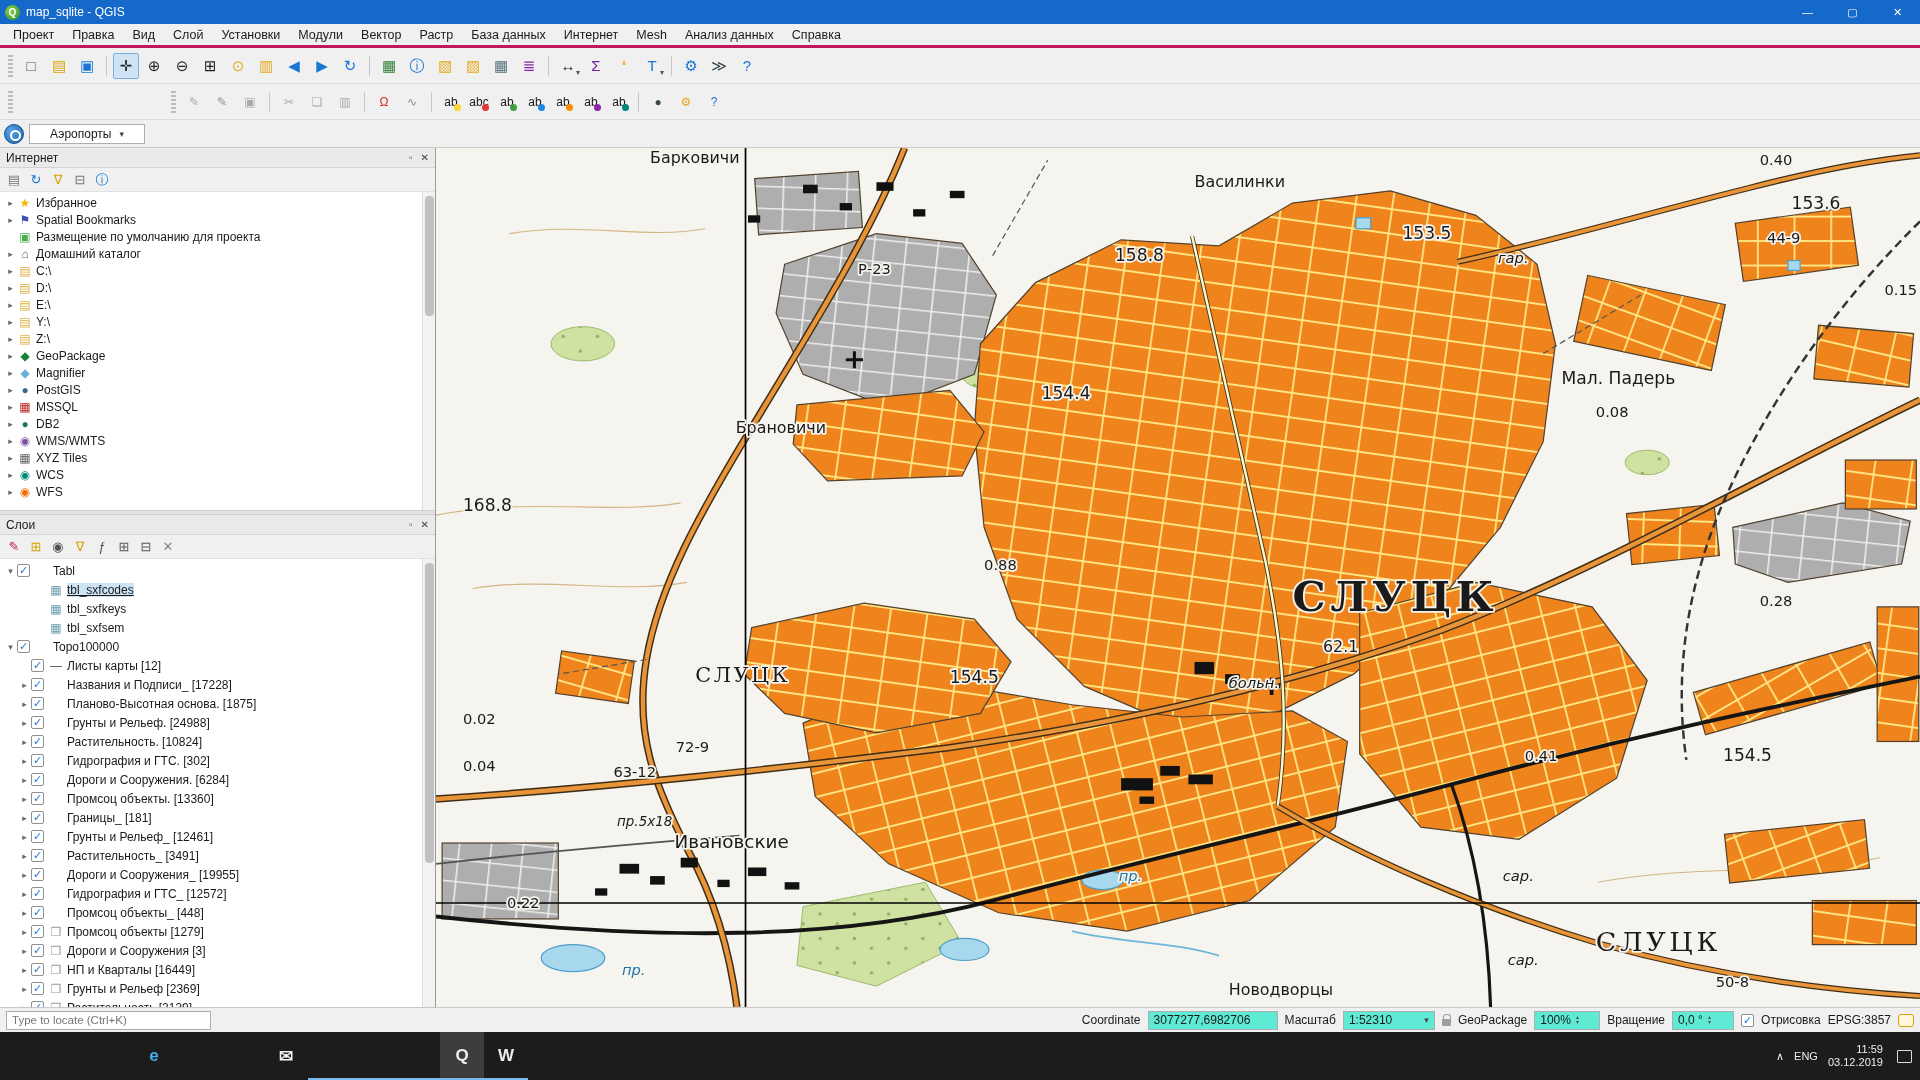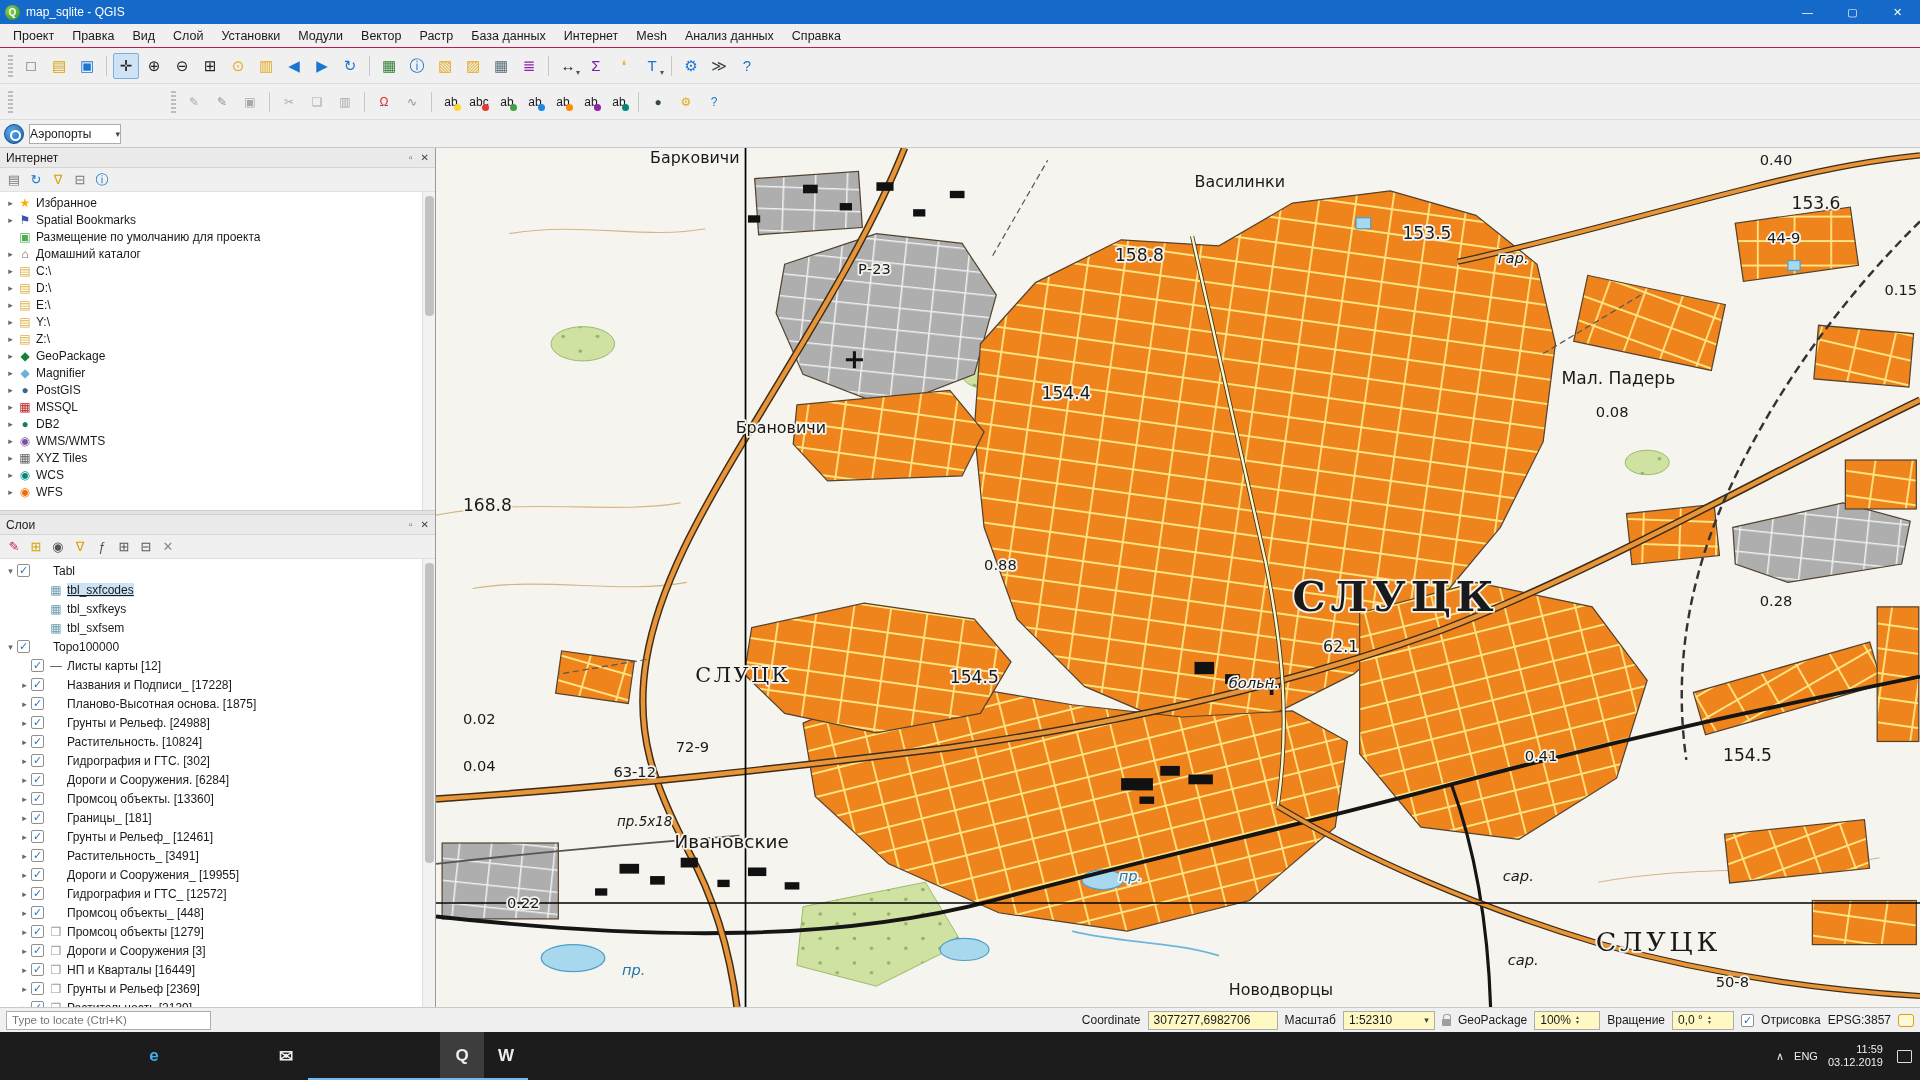--- a/index.html
+++ b/index.html
@@ -11,41 +11,41 @@
   .titlebar { height:24px; background:#1569c8; color:#fff; display:flex; align-items:center; flex:0 0 auto; }
   .titlebar .appicon { width:15px; height:15px; margin:0 6px 0 5px; border-radius:50%;
     background:radial-gradient(circle at 35% 35%, #8bd34a, #2e8b2e); color:#fff; font-size:10px; font-weight:bold;
     display:flex; align-items:center; justify-content:center; }
   .titlebar .wtitle { font-size:12px; }
   .titlebar .spacer { flex:1; }
   .winbtn { width:45px; height:24px; display:flex; align-items:center; justify-content:center; font-size:11px; color:#fff; }
   .winbtn.close { background:transparent; }
 
   
-  .menubar { height:24px; background:#f0f0f0; display:flex; align-items:center; padding-left:4px; border-bottom:1px solid #be185d; flex:0 0 auto; }
+  .menubar { height:24px; background:#f0f0f0; display:flex; align-items:center; padding-left:4px; border-bottom:3px solid #be185d; flex:0 0 auto; }
   .menuitem { padding:3px 9px; font-size:12.5px; }
 
   
   .toolbar { height:36px; background:#f0f0f0; display:flex; align-items:center; padding:0 4px; border-bottom:1px solid #dcdcdc; flex:0 0 auto; }
   .grip { width:5px; height:22px; margin:0 4px; background:repeating-linear-gradient(to bottom,#bdbdbd 0 2px,transparent 2px 4px); flex:0 0 auto; }
   .tbtn { width:26px; height:26px; margin:0 1px; border:1px solid transparent; border-radius:2px;
     display:flex; align-items:center; justify-content:center; position:relative; flex:0 0 auto; }
   .tbtn .tglyph { font-size:15px; line-height:1; }
   .tbtn .dot { width:7px; height:7px; border-radius:50%; position:absolute; right:2px; bottom:3px; }
   .tbtn .caret { font-size:8px; color:#555; position:absolute; right:0; bottom:1px; }
   .tbtn.active { background:#cfe3f5; border-color:#7ab0e0; }
   .tbtn.sep { width:1px; height:20px; margin:0 5px; background:#c6c6c6; border:none; }
   .tb2-indent { width:150px; flex:0 0 auto; }
 
   
   .locatorrow { height:28px; background:#f0f0f0; border-bottom:1px solid #c9c9c9; display:flex; align-items:center; padding:0 4px; flex:0 0 auto; }
   .loc-icon { width:20px; height:20px; border-radius:50%; background:radial-gradient(circle at 35% 35%, #5aa6e8, #1b5fae);
     border:1px solid #11508f; margin-right:5px; position:relative; flex:0 0 auto; }
   .loc-icon::after { content:""; position:absolute; left:5px; top:5px; width:7px; height:7px; border:2px solid #fff; border-radius:50%; }
-  .combo { height:20px; background:#fff; border:1px solid #adadad; display:flex; align-items:center; padding:0 0; margin-right:6px; min-width:92px; }
+  .combo { height:20px; background:#fff; border:1px solid #adadad; display:flex; align-items:center; padding:0 20px; margin-right:6px; min-width:92px; }
   .combo .carr { margin-left:auto; font-size:9px; color:#444; padding-left:8px; }
   .loc-input { height:20px; width:620px; border:1px solid #adadad; background:#fff; padding:0 6px; font-size:12px; font-family:"Liberation Sans",sans-serif; }
 
   
   .workspace { flex:1 1 auto; display:flex; min-height:0; }
   .leftcol { width:436px; flex:0 0 auto; display:flex; flex-direction:column; background:#f0f0f0; border-right:1px solid #9a9a9a; min-height:0; }
   .panel { display:flex; flex-direction:column; min-height:0; }
   .panel.browser { height:362px; flex:0 0 auto; }
   .panel.layers { flex:1 1 auto; }
   .panel-sep { height:5px; background:#e3e3e3; border-top:1px solid #cfcfcf; border-bottom:1px solid #cfcfcf; flex:0 0 auto; }
@@ -68,21 +68,21 @@
   .vthumb { position:absolute; left:2px; width:9px; background:#c1c1c1; border-radius:4px; }
 
   
   .mapview { flex:1 1 auto; position:relative; min-width:0; background:#f6f4ee; }
   .mapview svg { display:block; width:100%; height:100%; }
 
   
   .statusbar { height:25px; background:#f0f0f0; border-top:1px solid #c9c9c9; display:flex; align-items:center; padding:0 6px; gap:7px; flex:0 0 auto; font-size:12px; }
   .locate { width:205px; height:19px; border:1px solid #adadad; background:#fff; padding:0 5px; font-size:11.5px; font-family:"Liberation Sans",sans-serif; }
   .sb-spacer { flex:1; }
-  .sb-box { height:19px; background:#fef9c3; border:1px solid #adadad; display:flex; align-items:center; padding:0 5px; }
+  .sb-box { height:19px; background:#5eead4; border:1px solid #adadad; display:flex; align-items:center; padding:0 5px; }
   .spinner { display:flex; flex-direction:column; font-size:6px; color:#555; line-height:5px; margin-left:5px; }
   .lock { width:9px; height:7px; background:#9e9e9e; border-radius:1px; position:relative; margin-top:4px; }
   .lock::before { content:""; position:absolute; top:-5px; left:1px; width:6px; height:5px; border:1.5px solid #9e9e9e; border-bottom:none; border-radius:3px 3px 0 0; }
   .cb2 { width:13px; height:13px; border:1px solid #8f8f8f; background:#fff; color:#1976d2; font-size:11px; line-height:11px; text-align:center; border-radius:2px; }
   .msgicon { width:16px; height:13px; border:1.5px solid #d8a200; border-radius:3px; background:#fff8dc; }
 
   
   .taskbar { height:48px; background:#1c1c1c; display:flex; align-items:stretch; color:#eee; flex:0 0 auto; }
   .tb-app { width:44px; display:flex; align-items:center; justify-content:center; position:relative; }
   .tb-app.running { box-shadow:inset 0 -2px 0 #76b9ed; }

